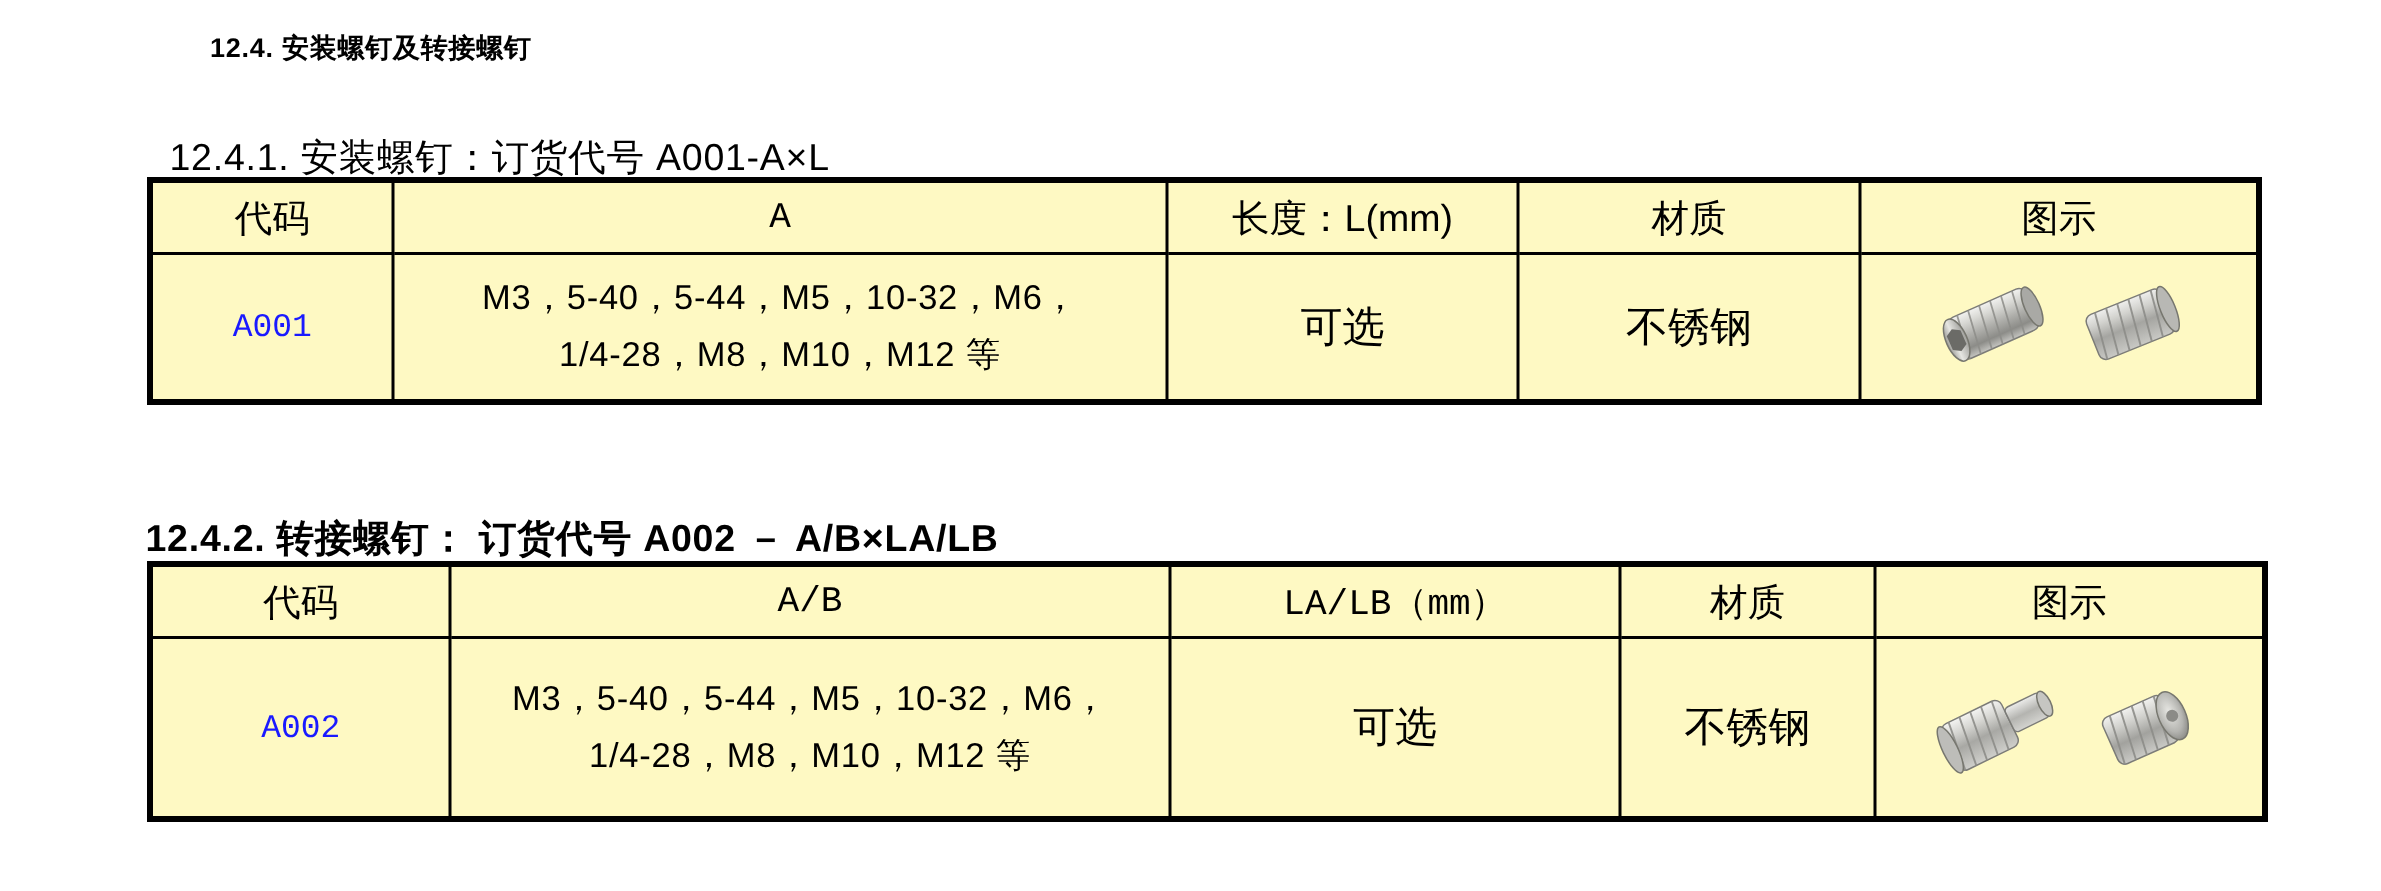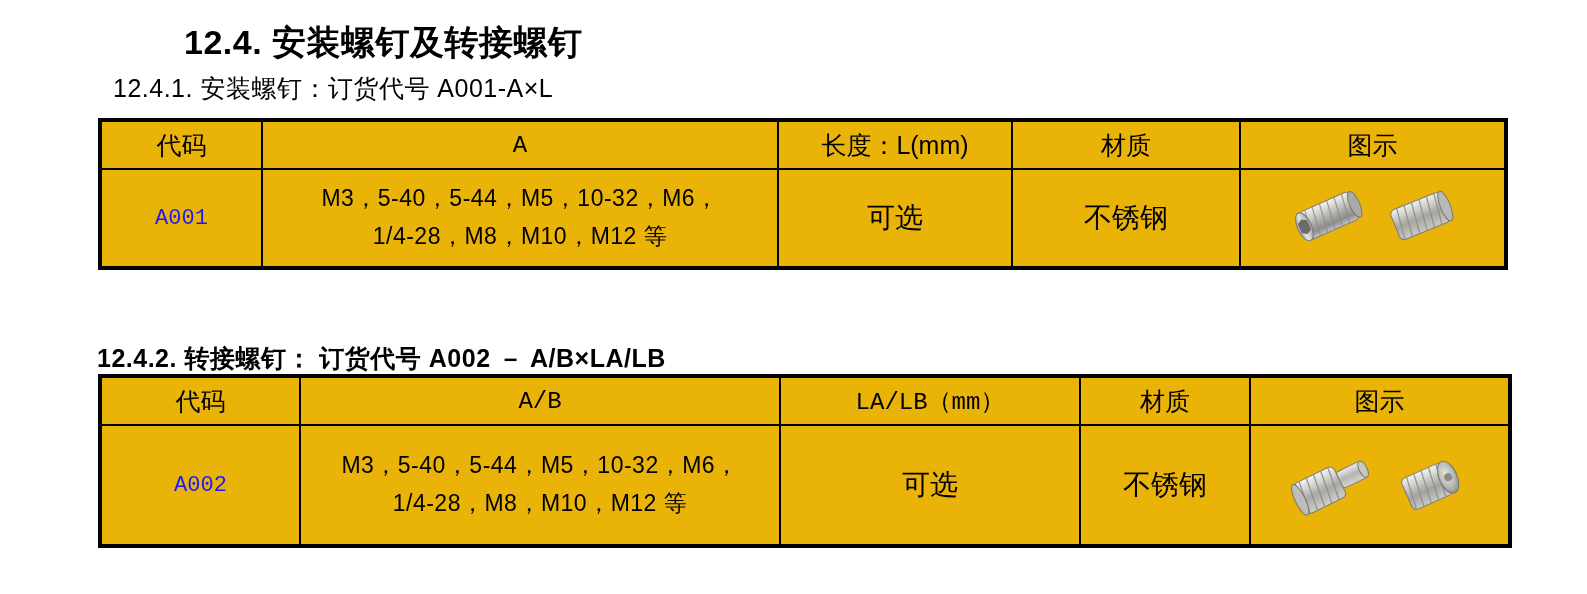--- a/index.html
+++ b/index.html
@@ -24,42 +24,41 @@
   
   .h-section {
     position: absolute;
     font-weight: bold;
     white-space: nowrap;
     letter-spacing: 0.5px;
   }
   #heading-12-4 {
     left: 140px;
     top: 20px;
-    font-size: 34px;
-    margin-left: 44px;
+    font-size: 18px;
   }
   #heading-12-4-1 {
     left: 113px;
-    top: 72px;
+    top: 88px;
     font-size: 25px;
     font-weight: normal;
   }
   #heading-12-4-2 {
     left: 97px;
     top: 342px;
     font-size: 25px;
     font-weight: bold;
   }
 
   
   .spec-table {
     position: absolute;
     border-collapse: collapse;
     table-layout: fixed;
-    background: #eab308;
+    background: #fef9c3;
   }
   .spec-table td, .spec-table th {
     border: 2px solid #000;
     text-align: center;
     vertical-align: middle;
     font-weight: normal;
     padding: 0;
   }
   .spec-table {
     border: 4px solid #000;

